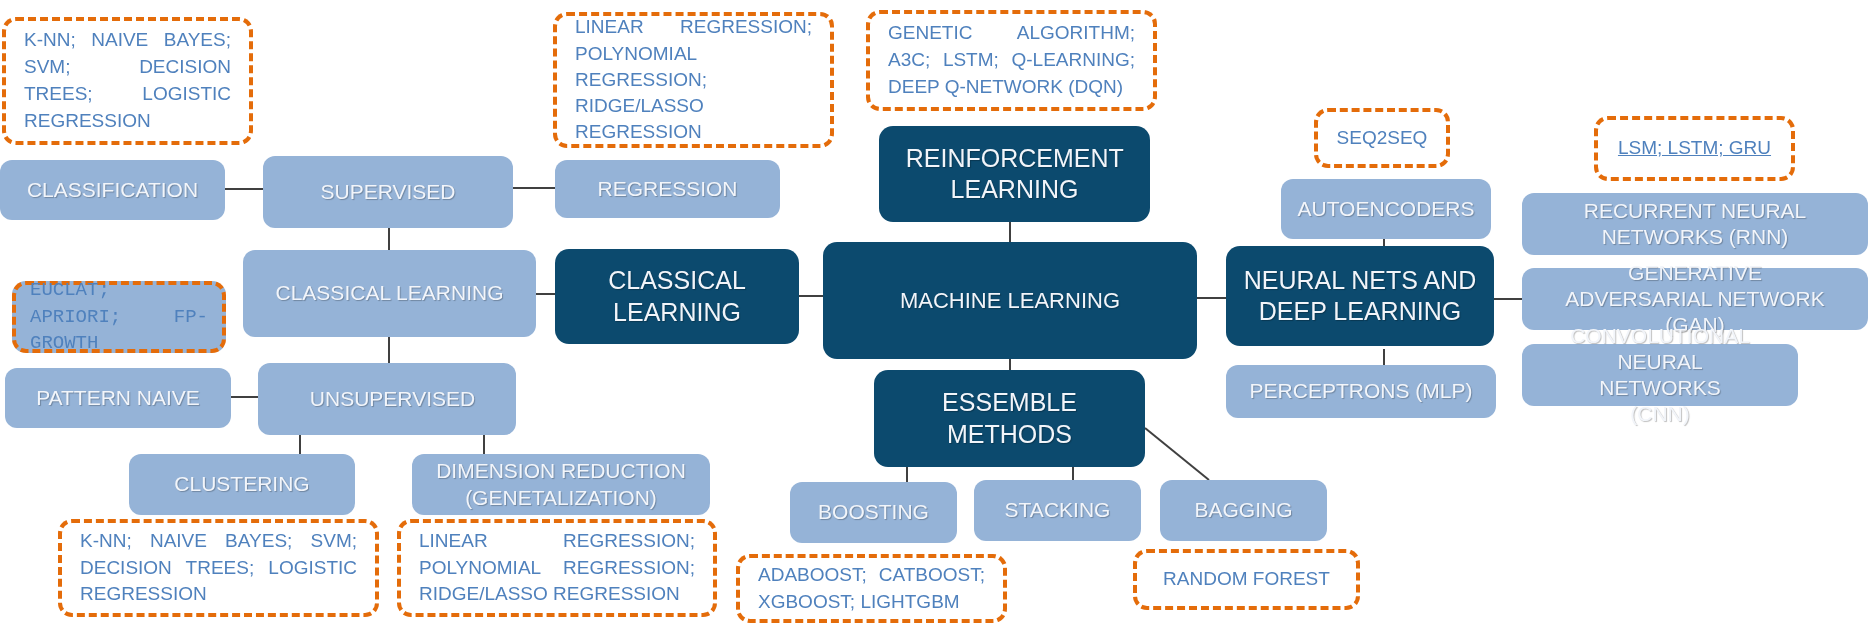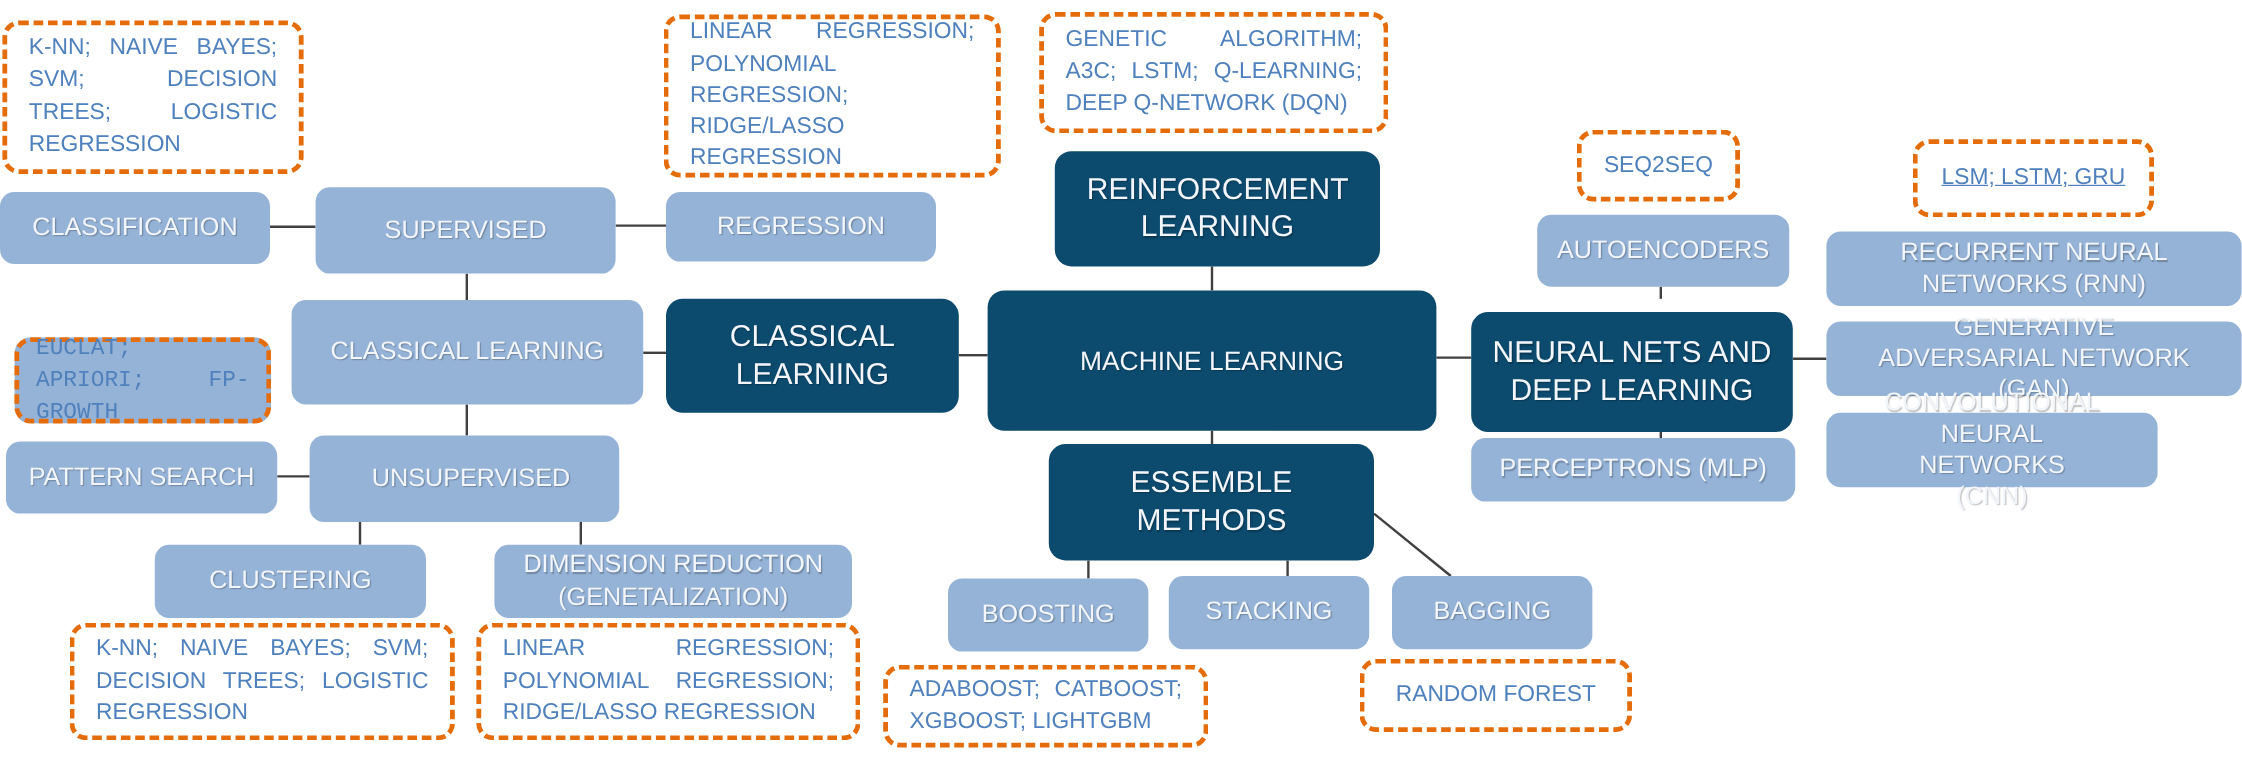--- a/index.html
+++ b/index.html
@@ -42,29 +42,29 @@
     <line x1="1494" y1="299" x2="1522" y2="299"></line>
     <line x1="907" y1="467" x2="907" y2="482"></line>
     <line x1="1073" y1="467" x2="1073" y2="480"></line>
     <line x1="1145" y1="428" x2="1209" y2="480"></line>
   </g>
 </svg>
 
 <div class="node dark" style="left:823px;top:242px;width:374px;height:117px;font-size:22px;">MACHINE LEARNING</div>
 <div class="node dark" style="left:555px;top:249px;width:244px;height:95px;padding:0 40px;">CLASSICAL LEARNING</div>
 <div class="node dark" style="left:879px;top:126px;width:271px;height:96px;padding:0 30px;">REINFORCEMENT LEARNING</div>
-<div class="node dark" style="left:1226px;top:260px;width:268px;height:100px;padding:0 14px;">NEURAL NETS AND DEEP LEARNING</div>
+<div class="node dark" style="left:1226px;top:246px;width:268px;height:100px;padding:0 14px;">NEURAL NETS AND DEEP LEARNING</div>
 <div class="node dark" style="left:874px;top:370px;width:271px;height:97px;padding:0 60px;">ESSEMBLE METHODS</div>
 
 <div class="node light" style="left:243px;top:250px;width:293px;height:87px;">CLASSICAL LEARNING</div>
 <div class="node light" style="left:263px;top:156px;width:250px;height:72px;">SUPERVISED</div>
 <div class="node light" style="left:258px;top:363px;width:258px;height:72px;padding-left:17px;">UNSUPERVISED</div>
 <div class="node light" style="left:0px;top:160px;width:225px;height:60px;">CLASSIFICATION</div>
 <div class="node light" style="left:555px;top:160px;width:225px;height:58px;">REGRESSION</div>
-<div class="node light" style="left:5px;top:368px;width:226px;height:60px;">PATTERN SEARCH</div>
+<div class="node light" style="left:5px;top:368px;width:226px;height:60px;">PATTERN NAIVE</div>
 <div class="node light" style="left:129px;top:454px;width:226px;height:61px;">CLUSTERING</div>
 <div class="node light" style="left:412px;top:454px;width:298px;height:61px;padding:0 20px;">DIMENSION REDUCTION (GENETALIZATION)</div>
 <div class="node light" style="left:1281px;top:179px;width:210px;height:60px;">AUTOENCODERS</div>
 <div class="node light" style="left:1226px;top:365px;width:270px;height:53px;">PERCEPTRONS (MLP)</div>
 <div class="node light" style="left:1522px;top:193px;width:346px;height:62px;padding:0 60px;">RECURRENT NEURAL NETWORKS (RNN)</div>
 <div class="node light" style="left:1522px;top:268px;width:346px;height:62px;padding:0 36px;">GENERATIVE ADVERSARIAL NETWORK (GAN)</div>
 <div class="node light" style="left:1522px;top:344px;width:276px;height:62px;padding:0 45px;">CONVOLUTIONAL NEURAL NETWORKS (CNN)</div>
 <div class="node light" style="left:790px;top:482px;width:167px;height:61px;">BOOSTING</div>
 <div class="node light" style="left:974px;top:480px;width:167px;height:61px;">STACKING</div>
 <div class="node light" style="left:1160px;top:480px;width:167px;height:61px;">BAGGING</div>

